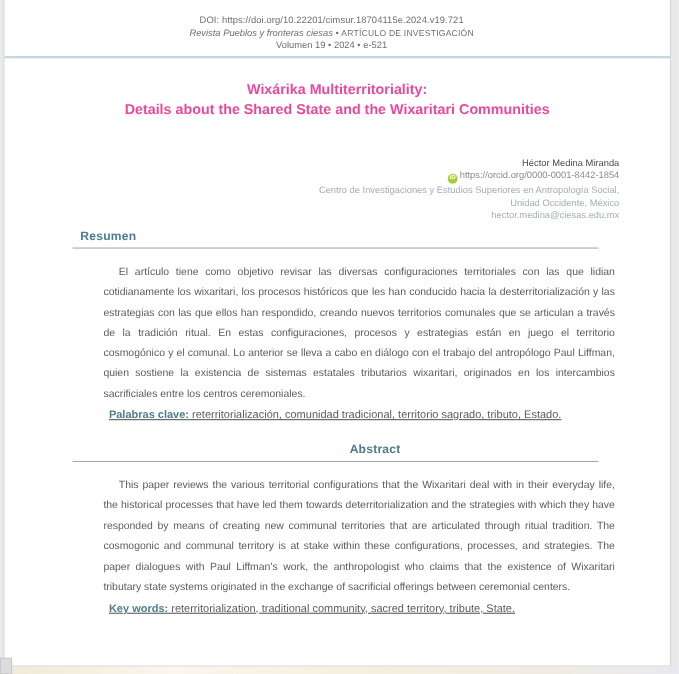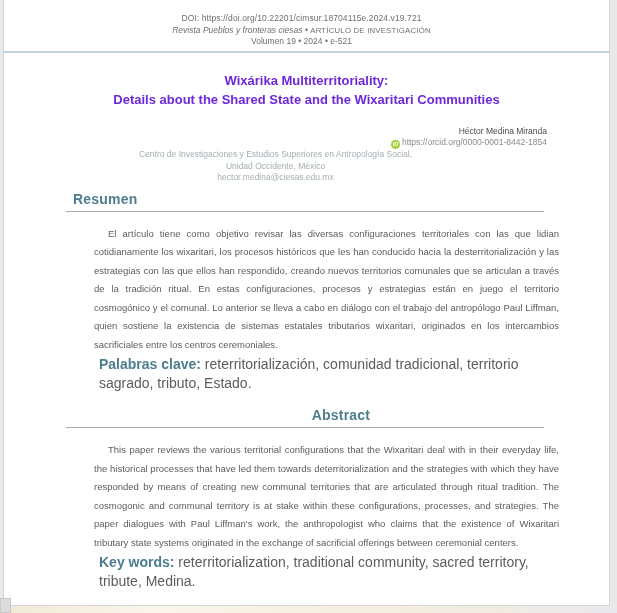--- a/index.html
+++ b/index.html
@@ -28,55 +28,55 @@
   .header-divider{
     height:2px;background:#c3d4dd;margin-top:3px;border:none;
   }
   
   .title-es{
     margin-top:20px;text-align:center;
     font-size:13px;line-height:19px;font-weight:bold;color:#2f2f2f;
   }
   .title-en{
     margin-top:18px;text-align:center;
-    font-size:13px;line-height:19px;font-weight:bold;color:#6d28d9;
+    font-size:13px;line-height:19px;font-weight:bold;color:#ec4899;
   }
   
   .author-block{
-    margin-top:17px;padding-right:62px;
+    margin-top:34px;padding-right:46px;
     text-align:right;font-size:8.5px;line-height:11.5px;
   }
   .author-name{color:#4b4b4b;}
   .orcid-line{color:#8b8b8b;}
   .orcid-badge{
     display:inline-block;width:9px;height:9px;border-radius:50%;
     background:#a6ce39;color:#ffffff;font-size:5.5px;line-height:9px;
     text-align:center;font-weight:bold;vertical-align:-1px;margin-right:2px;
   }
-  .affiliation, .email{color:#a3aeb2;text-align:center;}
+  .affiliation, .email{color:#a3aeb2;}
   .orcid-line a, .email a{color:inherit;text-decoration:none;}
   
   .section-heading{
     margin:0 0 0 69px;
-    font-size:14px;font-weight:bold;color:#4d7d8f;letter-spacing:.2px;
+    font-size:11px;font-weight:bold;color:#4d7d8f;letter-spacing:.2px;
   }
   .section-heading.resumen{margin-top:7px;}
   .section-heading.abstract{margin-top:15px;text-align:center;}
   .section-rule{
     border:none;border-top:1px solid #a9a9a9;
     margin:4px 65px 0 62px;height:0;
   }
   .section-body{
     margin:13px 50px 0 90px;
     text-align:justify;text-indent:14px;
     font-size:9.5px;line-height:18.5px;color:#5c5c5c;
   }
   .keywords-line{
     margin:1px 50px 0 95px;
-    font-size:14px;line-height:18.5px;color:#5c5c5c;
+    font-size:10px;line-height:18.5px;color:#5c5c5c;text-decoration:underline;
   }
   .keywords-label{font-weight:bold;color:#4d7d8f;}
   
   .bottom-strip{
     position:absolute;left:0;right:0;bottom:0;height:7px;
     background:linear-gradient(90deg,#f0e9d6 0%,#faf6ec 25%,#f4efdf 55%,#f1ece2 80%,#e9e8ef 100%);
   }
   .corner-chip{
     position:absolute;left:0;bottom:0;width:9px;height:13px;
     background:#dcdcdc;border:1px solid #c9c9c9;
@@ -115,19 +115,19 @@
   <hr class="section-rule">
   <p class="section-body">El artículo tiene como objetivo revisar las diversas configuraciones territoriales con las que lidian cotidianamente los wixaritari, los procesos históricos que les han conducido hacia la desterritorialización y las estrategias con las que ellos han respondido, creando nuevos territorios comunales que se articulan a través de la tradición ritual. En estas configuraciones, procesos y estrategias están en juego el territorio cosmogónico y el comunal. Lo anterior se lleva a cabo en diálogo con el trabajo del antropólogo Paul Liffman, quien sostiene la existencia de sistemas estatales tributarios wixaritari, originados en los intercambios sacrificiales entre los centros ceremoniales.</p>
   <div class="keywords-line">
     <span class="keywords-label">Palabras clave:</span><span> reterritorialización, comunidad tradicional, territorio sagrado, tributo, Estado.</span>
   </div>
 
   <div class="section-heading abstract">Abstract</div>
   <hr class="section-rule">
   <p class="section-body">This paper reviews the various territorial configurations that the Wixaritari deal with in their everyday life, the historical processes that have led them towards deterritorialization and the strategies with which they have responded by means of creating new communal territories that are articulated through ritual tradition. The cosmogonic and communal territory is at stake within these configurations, processes, and strategies. The paper dialogues with Paul Liffman's work, the anthropologist who claims that the existence of Wixaritari tributary state systems originated in the exchange of sacrificial offerings between ceremonial centers.</p>
   <div class="keywords-line">
-    <span class="keywords-label">Key words:</span><span> reterritorialization, traditional community, sacred territory, tribute, Medina.</span>
+    <span class="keywords-label">Key words:</span><span> reterritorialization, traditional community, sacred territory, tribute, State.</span>
   </div>
 
 </div>
 
 <div class="bottom-strip"></div>
 <div class="corner-chip"></div>
 
 </body></html>

